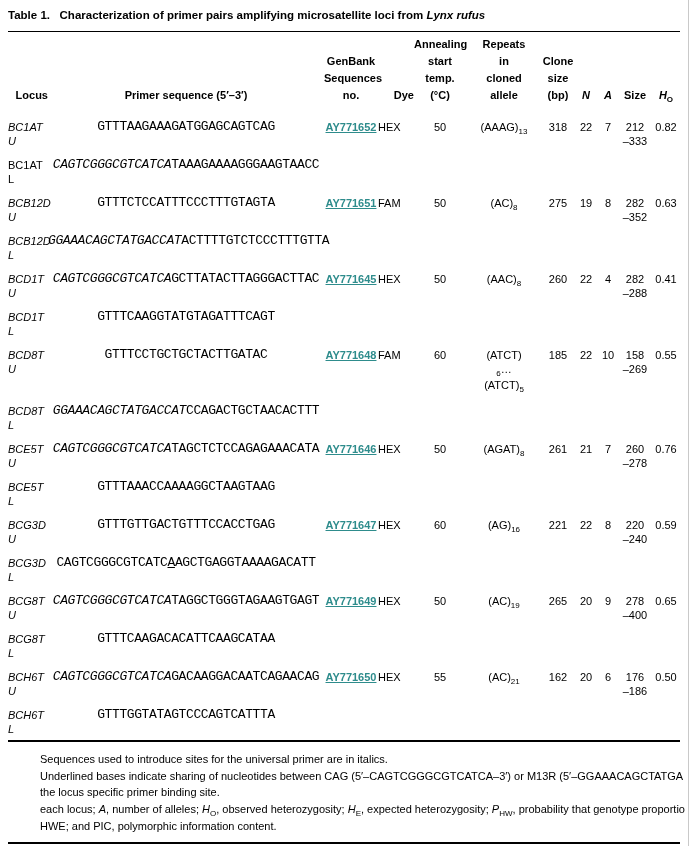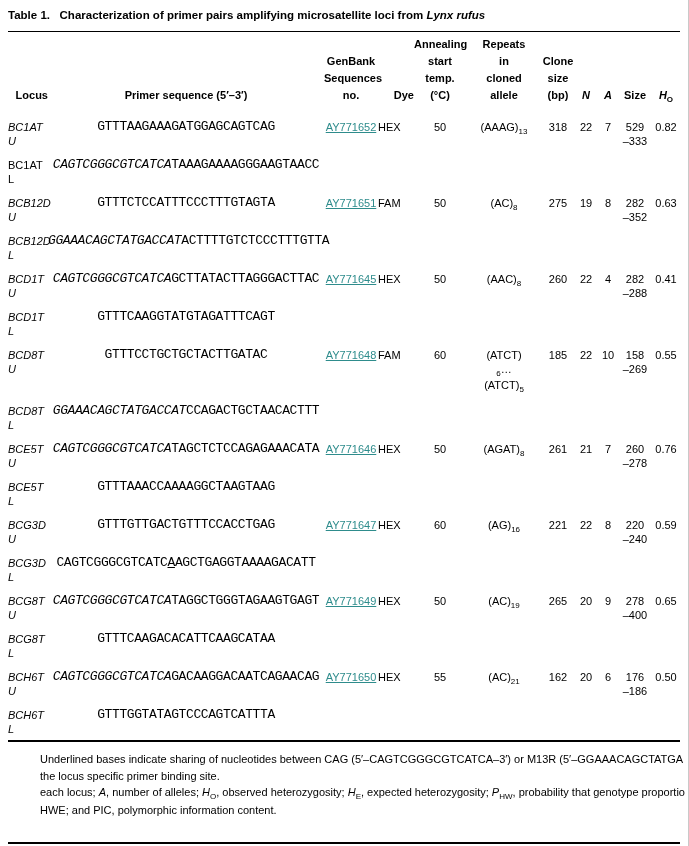--- a/index.html
+++ b/index.html
@@ -13,21 +13,21 @@
   thead th{font-weight:bold;font-size:11px;vertical-align:bottom;padding:4px 0 6px 0;
            line-height:17px;text-align:center;}
   thead th.left{text-align:right;}
   tbody td{vertical-align:top;padding:10px 0 0 0;font-size:11px;line-height:14px;}
   td.locus{text-align:left;white-space:nowrap;}
   td.seq{font-family:"Liberation Mono","DejaVu Sans Mono",monospace;font-size:13px;
          letter-spacing:-0.4px;text-align:center;white-space:nowrap;}
   td.ctr{text-align:center;}
   td.dye{text-align:left;}
   sub{font-size:8px;line-height:1;}
-  a.acc{color:#2E8C8C;text-decoration:underline;cursor:pointer;}
+  a.acc{color:#2E8C8C;text-decoration:underline;cursor:pointer;font-weight:bold;}
   .rule-thick{height:2px;background:#000;margin:4px 0 0 8px;width:672px;}
   .footnotes{margin:9px 0 0 40px;font-size:11px;line-height:16.5px;}
   .fn-line{white-space:nowrap;overflow:hidden;}
   .rule-bottom{position:absolute;left:8px;top:842px;width:672px;height:2px;background:#000;}
 </style>
 </head>
 <body>
 
 <div class="page">
 
@@ -89,21 +89,21 @@
           <td class="ctr"><a class="acc" href="#">AY771652</a></td>
           <td class="dye">HEX</td>
           <td class="ctr">50</td>
           <td class="ctr">
             <div><span>(AAAG)</span><sub>13</sub></div>
           </td>
           <td class="ctr">318</td>
           <td class="ctr">22</td>
           <td class="ctr">7</td>
           <td class="ctr">
-            <div>529</div>
+            <div>212</div>
             <div>–333</div>
           </td>
           <td class="ctr">0.82</td>
         </tr>
         <tr>
           <td class="locus">
             <div>BC1AT</div>
             <div>L</div>
           </td>
           <td class="seq"><span class="it">CAGTCGGGCGTCATCA</span><span>TAAAGAAAAGGGAAGTAACC</span></td>
@@ -377,20 +377,21 @@
           <td class="ctr"></td>
           <td class="ctr"></td>
           <td class="ctr"></td>
         </tr>
       </tbody>
   </table>
 
   <div class="rule-thick"></div>
 
   <div class="footnotes" id="footnotes">
+      <div class="fn-line"><span>Sequences used to introduce sites for the universal primer are in italics.</span></div>
       <div class="fn-line"><span>Underlined bases indicate sharing of nucleotides between CAG (5′–CAGTCGGGCGTCATCA–3′) or M13R (5′–GGAAACAGCTATGA</span></div>
       <div class="fn-line"><span>the locus specific primer binding site.</span></div>
       <div class="fn-line"><span>each locus; </span><span class="it">A</span><span>, number of alleles; </span><span class="it">H</span><sub>O</sub><span>, observed heterozygosity; </span><span class="it">H</span><sub>E</sub><span>, expected heterozygosity; </span><span class="it">P</span><sub>HW</sub><span>, probability that genotype proportio</span></div>
       <div class="fn-line"><span>HWE; and PIC, polymorphic information content.</span></div>
     </div>
 
   <div class="rule-bottom"></div>
 </div>
 
 </body></html>

